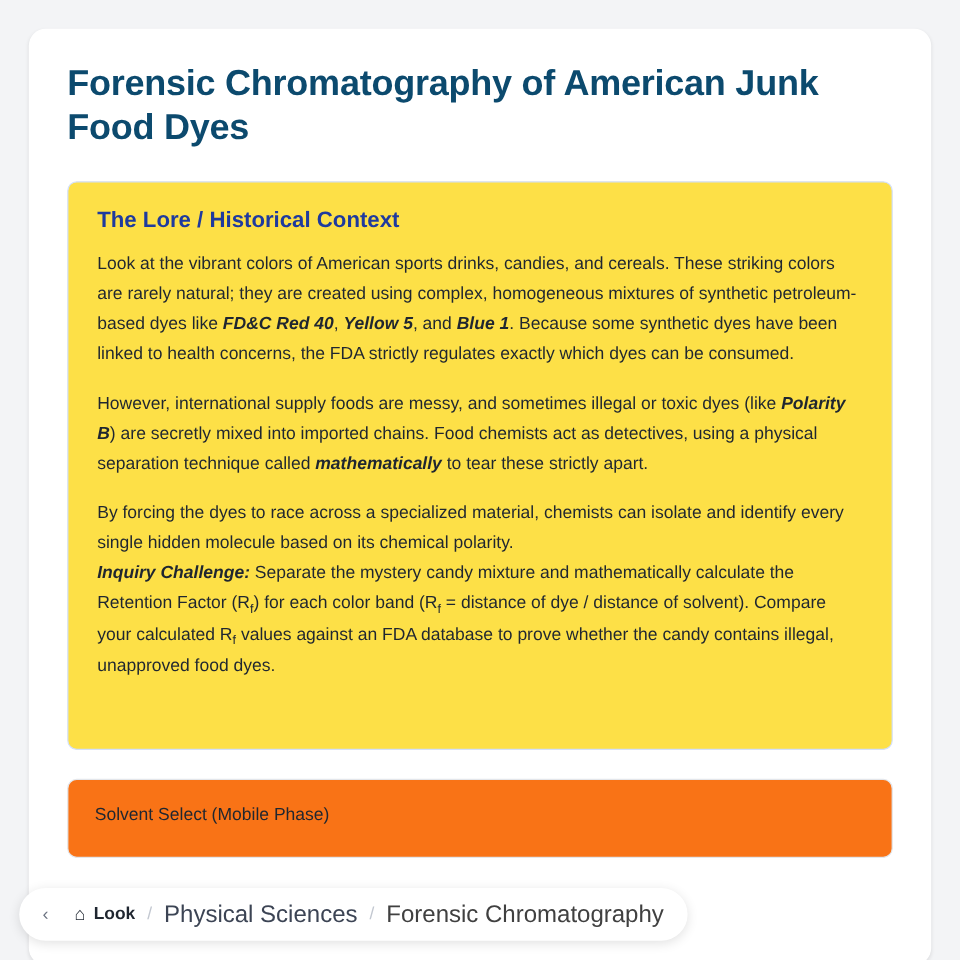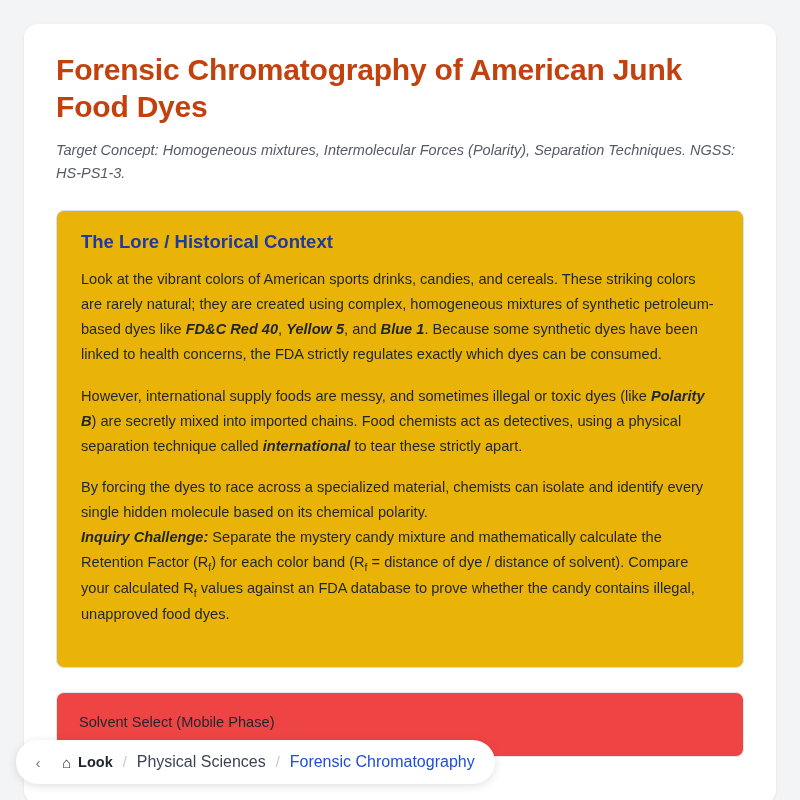--- a/index.html
+++ b/index.html
@@ -26,36 +26,36 @@
     background: #ffffff;
     border-radius: 14px;
     padding: 28px 32px 40px 32px;
     box-shadow: 0 1px 3px rgba(0,0,0,0.08);
   }
   h1.title {
     margin: 0;
     font-size: 30px;
     line-height: 1.22;
     font-weight: bold;
-    color: #c2410c;
+    color: #0c4a6e;
     letter-spacing: -0.2px;
   }
   .subtitle {
     margin: 14px 0 0 0;
     font-size: 14.5px;
     line-height: 1.55;
     font-style: italic;
     color: #555b66;
   }
   .lore-box {
     margin-top: 26px;
-    background: #eab308;
+    background: #fde047;
     border: 1px solid #d3e0fb;
     border-radius: 8px;
-    padding: 20px 24px 24px 24px;
+    padding: 20px 24px 40px 24px;
   }
   .lore-title {
     margin: 0 0 14px 0;
     font-size: 18.5px;
     font-weight: bold;
     color: #1e3a9e;
   }
   .lore-box p {
     margin: 0 0 16px 0;
     font-size: 14.6px;
@@ -63,21 +63,21 @@
     color: #1f2630;
   }
   .lore-box p:last-child { margin-bottom: 16px; }
   .lore-box b { font-weight: bold; font-style: italic; }
   sub { font-size: 0.72em; }
   .panel {
     margin-top: 24px;
     border: 1px solid #e3e6eb;
     border-radius: 8px;
     padding: 18px 22px 22px 22px;
-    background: #ef4444;
+    background: #f97316;
   }
   .panel-label {
     font-size: 14.6px;
     color: #1f2630;
     line-height: 1.6;
   }
   
   .breadcrumb {
     position: absolute;
     left: 16px;
@@ -98,41 +98,40 @@
     font-size: 15px;
     border-radius: 50%;
     cursor: pointer;
   }
   .bc-home {
     display: flex; align-items: center; gap: 7px;
     font-size: 14.5px; font-weight: bold; color: #1f2630;
     cursor: pointer;
   }
   .bc-sep { color: #c2c7d0; font-size: 14.5px; }
-  .bc-item { font-size: 16px; color: #3c4454; cursor: pointer; }
-  .bc-item.current { color: #1d4ed8; }
+  .bc-item { font-size: 20px; color: #3c4454; cursor: pointer; }
+  .bc-item.current { color: #404040; }
   .home-glyph { font-size: 15px; line-height: 1; }
 </style>
 </head>
 <body>
 
 <div class="page">
 
   <div class="card">
 
     <h1 class="title">Forensic Chromatography of American Junk Food Dyes</h1>
 
-    <p class="subtitle">Target Concept: Homogeneous mixtures, Intermolecular Forces (Polarity), Separation Techniques. NGSS: HS-PS1-3.</p>
 
     <div class="lore-box">
       <h2 class="lore-title">The Lore / Historical Context</h2>
 
       <p><span>Look at the vibrant colors of American sports drinks, candies, and cereals. These striking colors are rarely natural; they are created using complex, homogeneous mixtures of synthetic petroleum-based dyes like </span><b>FD&amp;C Red 40</b><span>, </span><b>Yellow 5</b><span>, and </span><b>Blue 1</b><span>. Because some synthetic dyes have been linked to health concerns, the FDA strictly regulates exactly which dyes can be consumed.</span></p>
 
-      <p><span>However, international supply foods are messy, and sometimes illegal or toxic dyes (like </span><b>Polarity B</b><span>) are secretly mixed into imported chains. Food chemists act as detectives, using a physical separation technique called </span><b>international</b><span> to tear these strictly apart.</span></p>
+      <p><span>However, international supply foods are messy, and sometimes illegal or toxic dyes (like </span><b>Polarity B</b><span>) are secretly mixed into imported chains. Food chemists act as detectives, using a physical separation technique called </span><b>mathematically</b><span> to tear these strictly apart.</span></p>
 
       <p><span>By forcing the dyes to race across a specialized material, chemists can isolate and identify every single hidden molecule based on its chemical polarity.</span><br><b>Inquiry Challenge:</b><span> Separate the mystery candy mixture and mathematically calculate the Retention Factor (R</span><sub>f</sub><span>) for each color band (R</span><sub>f</sub><span> = distance of dye / distance of solvent). Compare your calculated R</span><sub>f</sub><span> values against an FDA database to prove whether the candy contains illegal, unapproved food dyes.</span></p>
     </div>
 
     <div class="panel">
       <div class="panel-label">Solvent Select (Mobile Phase)</div>
     </div>
 
   </div>
 

